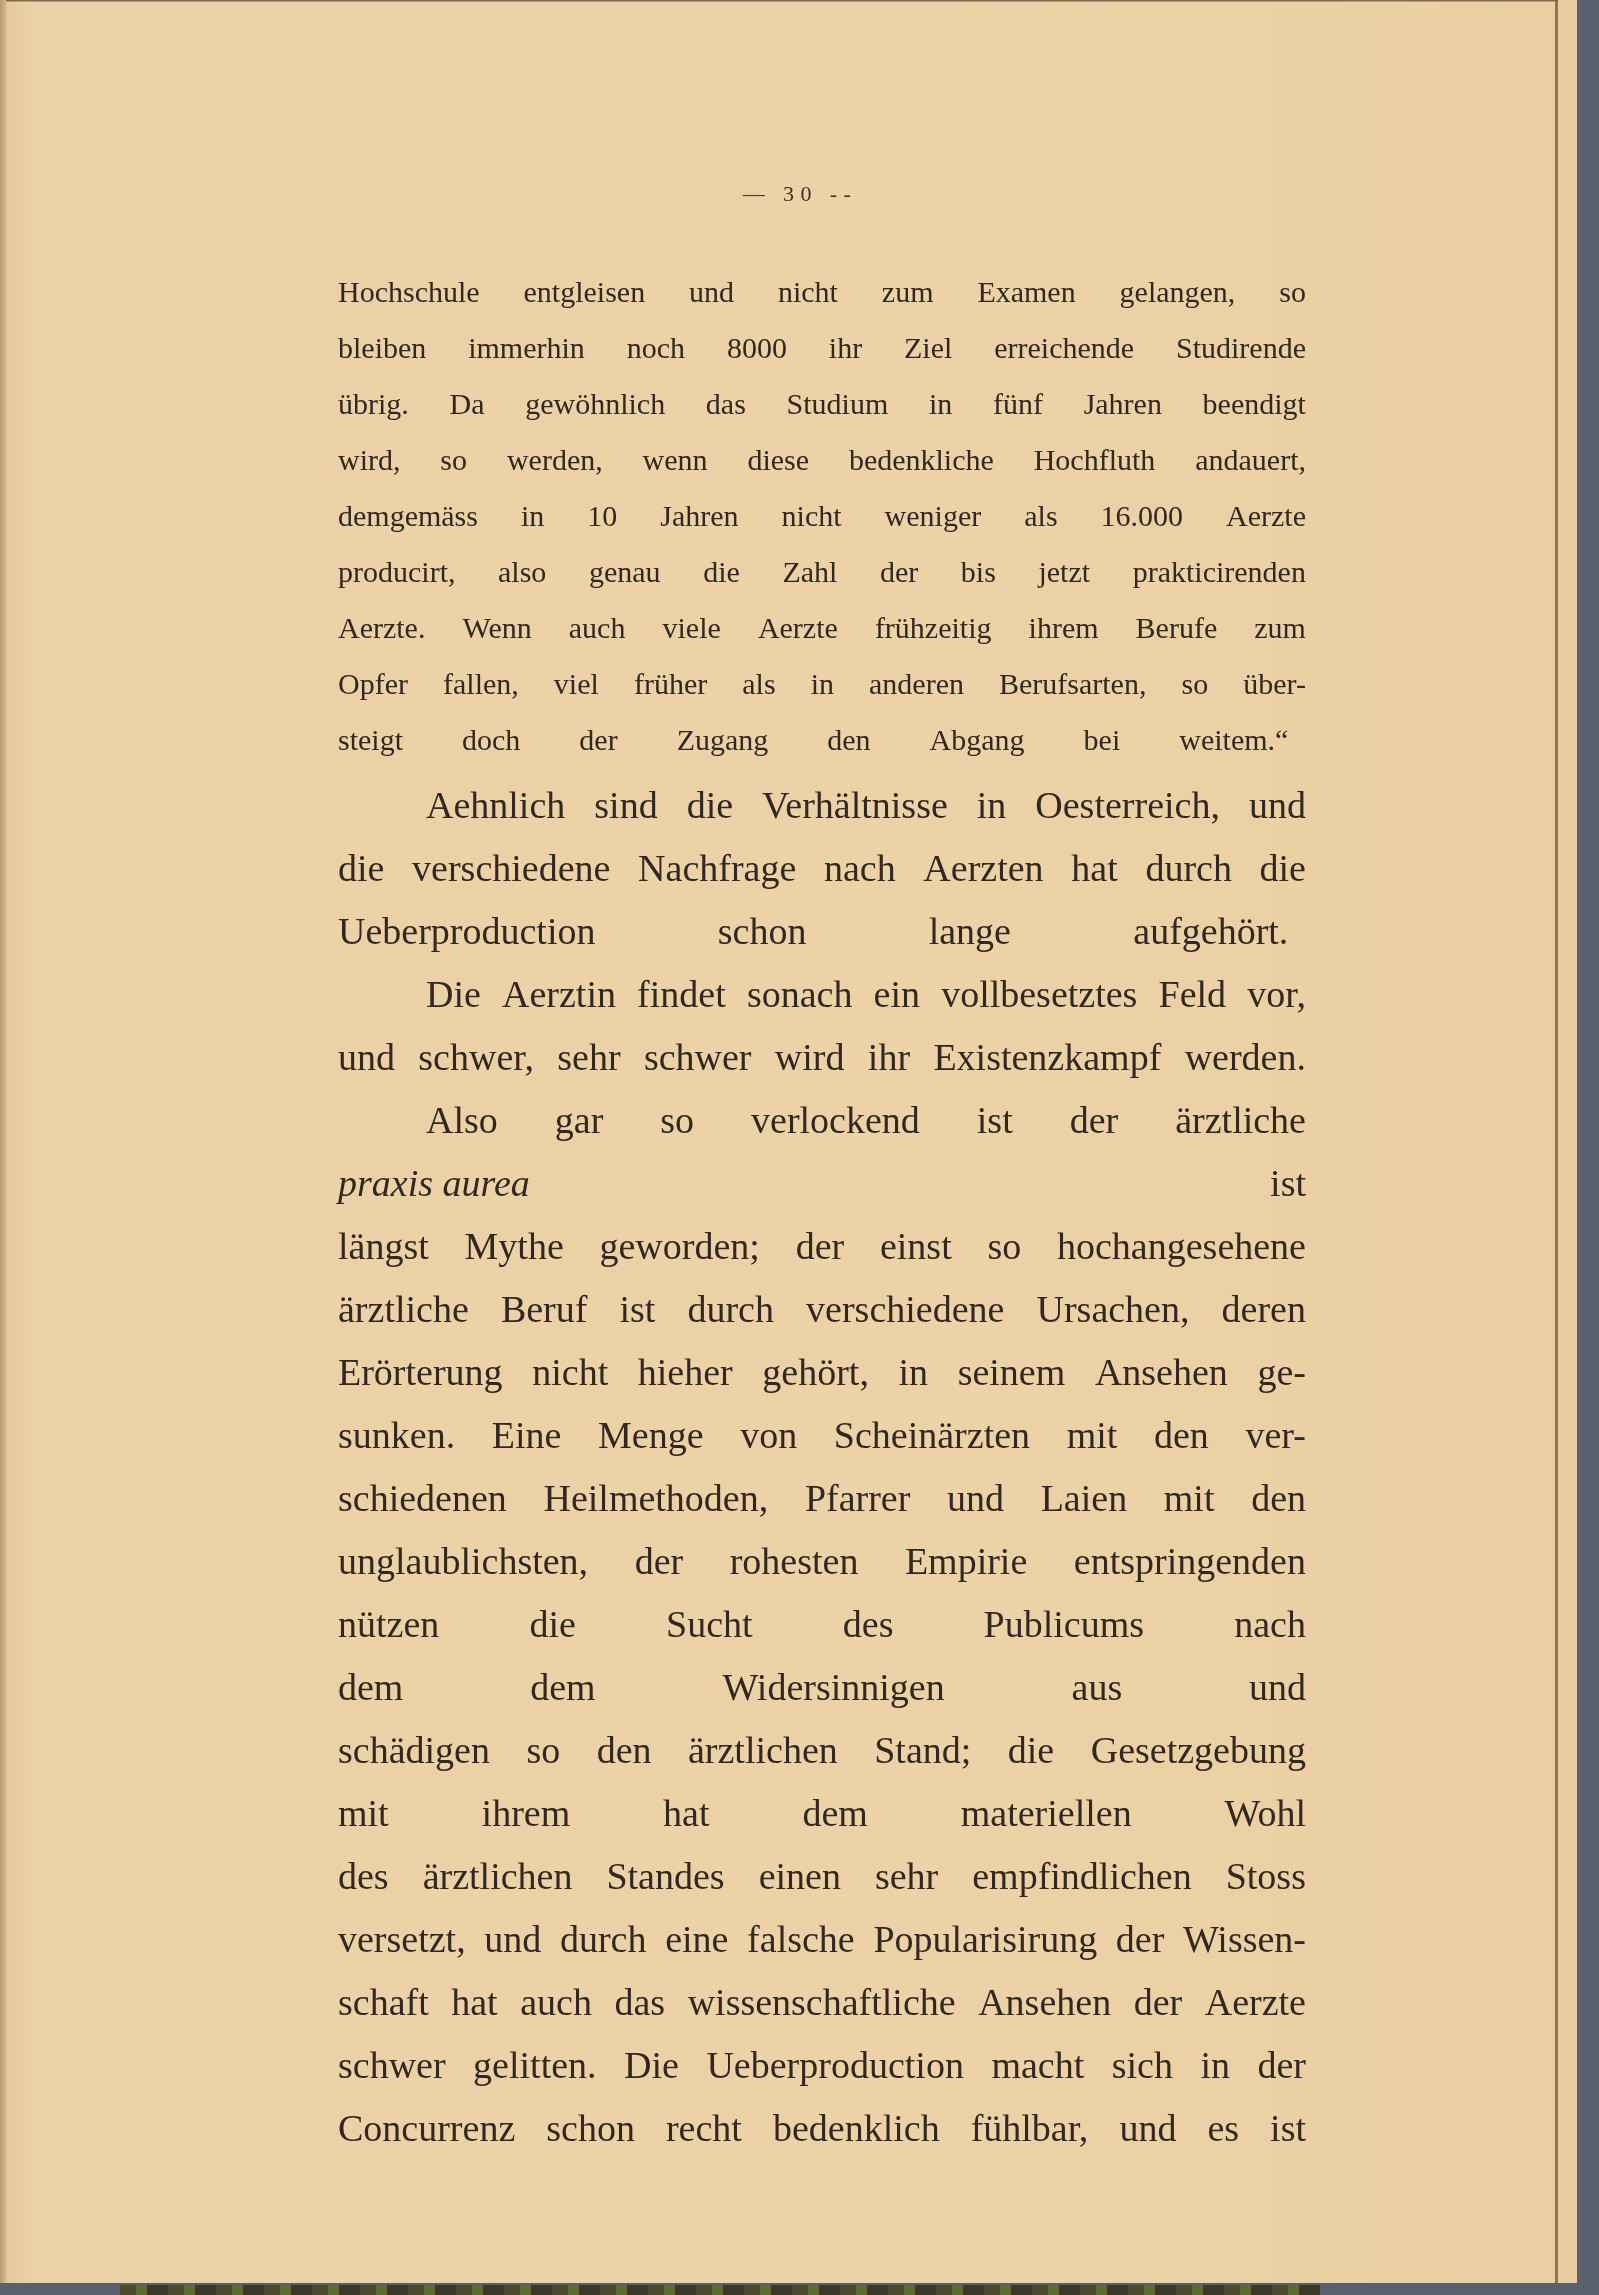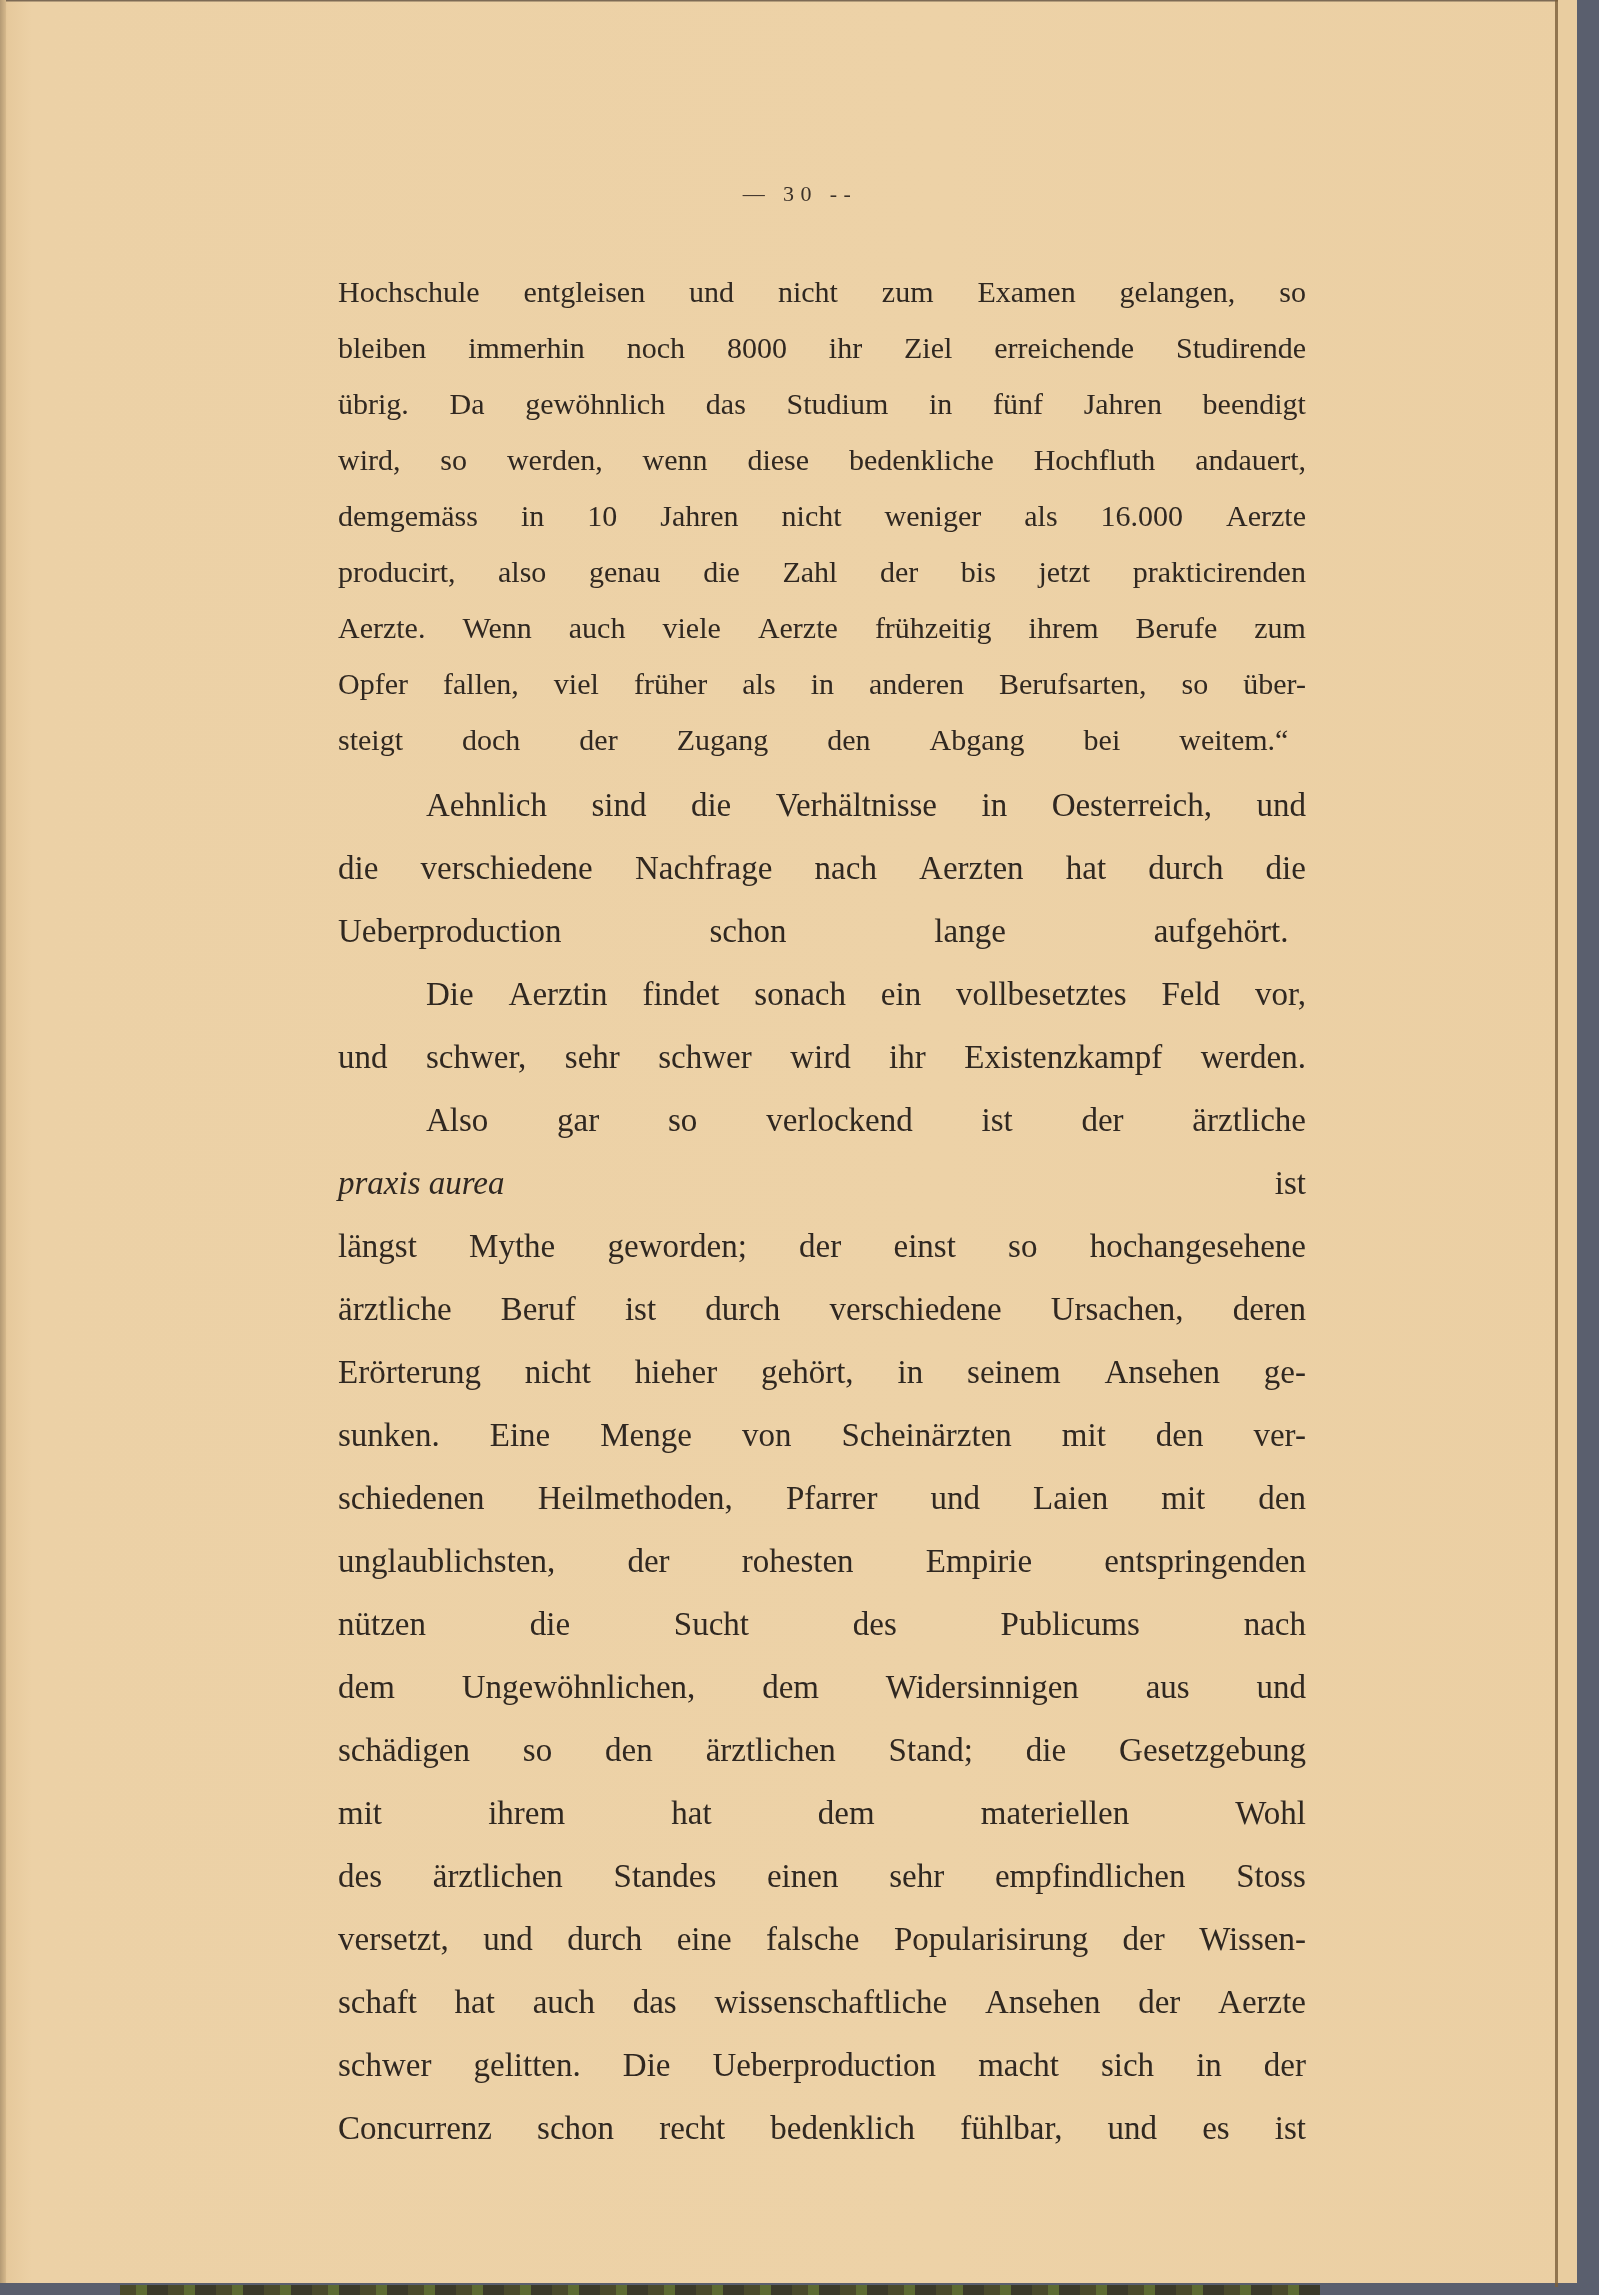--- a/index.html
+++ b/index.html
@@ -37,21 +37,21 @@
   }
   .text-block {
     position: absolute; left: 338px; top: 264px; width: 968px;
   }
   .line {
     height: 56px; line-height: 56px; font-size: 30px; color: #302821;
     font-family: "Liberation Serif", serif;
     text-align: justify; text-align-last: justify; white-space: nowrap;
     display: flex; justify-content: space-between;
   }
-  .line.spaced { height: 63px; line-height: 63px; font-size: 33px; }
+  .line.spaced { height: 63px; line-height: 63px; font-size: 38px; }
   .line.indent { padding-left: 88px; }
   .line.last { justify-content: space-between; }
   .line.last span.w { margin-right: 17.6px; }
   .italic { font-style: italic; }
   .gap-small { height: 6.4px; }
 </style>
 </head>
 <body>
 
 <div class="page">
@@ -285,21 +285,20 @@
       <div class="line spaced">
           <span class="w">nützen</span>
           <span class="w">die</span>
           <span class="w">Sucht</span>
           <span class="w">des</span>
           <span class="w">Publicums</span>
           <span class="w">nach</span>
         </div>
       <div class="line spaced">
           <span class="w">dem</span>
-          <span class="w">Ungewöhnlichen,</span>
           <span class="w">dem</span>
           <span class="w">Widersinnigen</span>
           <span class="w">aus</span>
           <span class="w">und</span>
         </div>
       <div class="line spaced">
           <span class="w">schädigen</span>
           <span class="w">so</span>
           <span class="w">den</span>
           <span class="w">ärztlichen</span>

